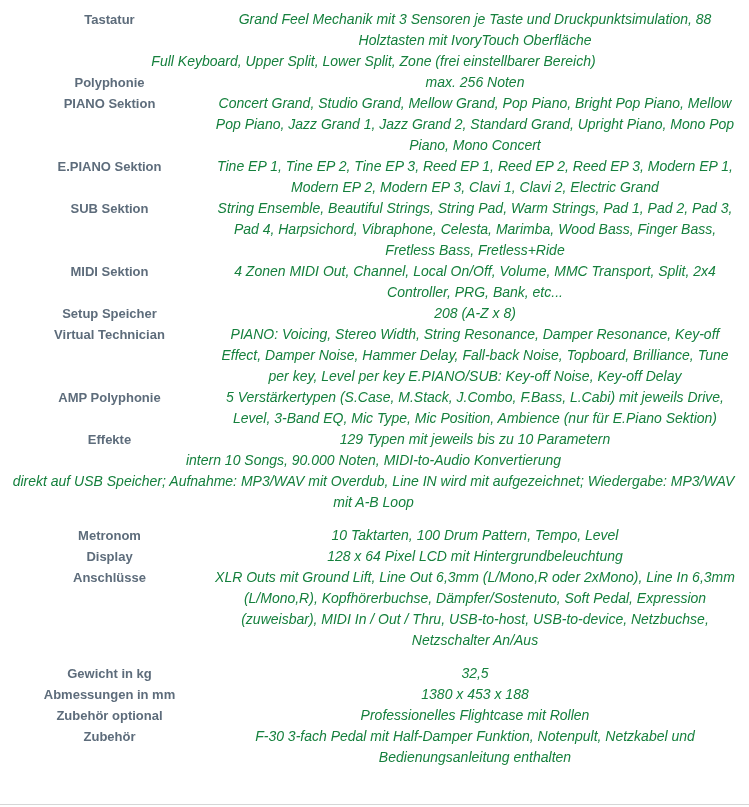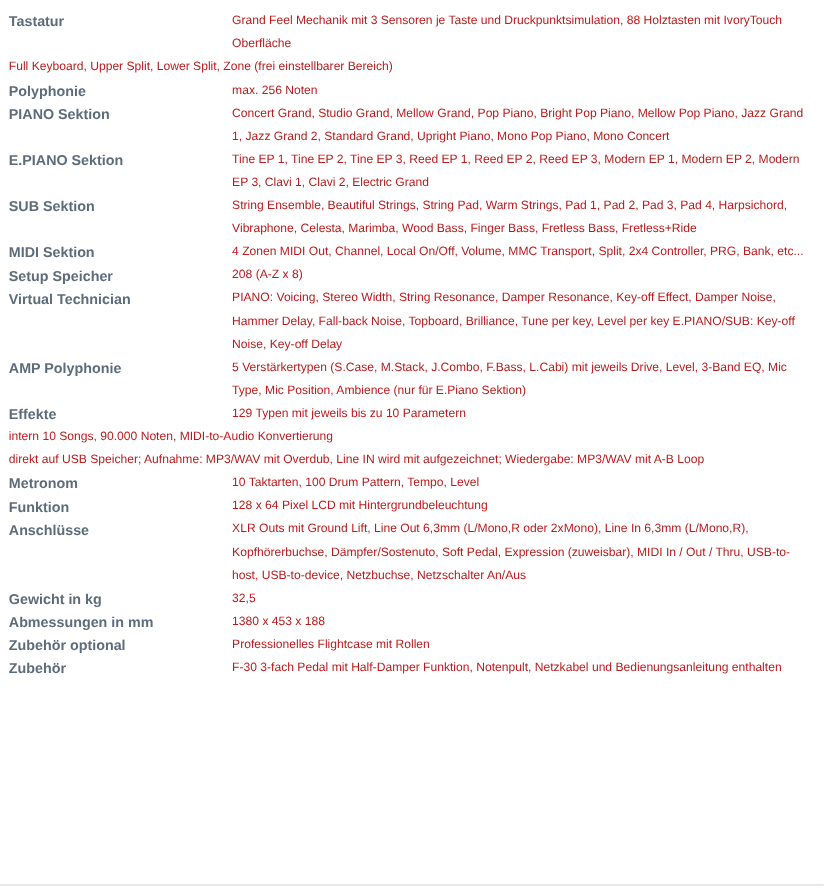--- a/index.html
+++ b/index.html
@@ -17,37 +17,40 @@
     position: relative;
     background: #ffffff;
   }
   .spec-table {
     width: 100%;
   }
   .spec-row {
     display: flex;
     align-items: flex-start;
     margin-bottom: 0;
+    text-align: center;
   }
   .spec-row.gap-top {
+    margin-top: 12px;
   }
   .spec-label {
     flex: 0 0 203px;
     font-size: 13px;
     line-height: 21px;
     font-weight: bold;
     color: #5d6c7b;
     letter-spacing: 0px;
   }
   .spec-value {
     flex: 1 1 auto;
-    font-size: 11px;
+    font-size: 14px;
     line-height: 21px;
-    color: #b91c1c;
+    color: #15803d;
     padding-right: 2px;
+    font-style: italic;
   }
   .bottom-divider {
     position: absolute;
     left: 0;
     bottom: 2px;
     width: 100%;
     border-top: 1px solid #d6d6d6;
   }
 </style>
 </head>
@@ -121,21 +124,21 @@
     <div class="spec-row">
       <div class="spec-value">direkt auf USB Speicher; Aufnahme: MP3/WAV mit Overdub, Line IN wird mit aufgezeichnet; Wiedergabe: MP3/WAV mit A-B Loop</div>
     </div>
 
     <div class="spec-row gap-top">
       <div class="spec-label">Metronom</div>
       <div class="spec-value">10 Taktarten, 100 Drum Pattern, Tempo, Level</div>
     </div>
 
     <div class="spec-row">
-      <div class="spec-label">Funktion</div>
+      <div class="spec-label">Display</div>
       <div class="spec-value">128 x 64 Pixel LCD mit Hintergrundbeleuchtung</div>
     </div>
 
     <div class="spec-row">
       <div class="spec-label">Anschlüsse</div>
       <div class="spec-value">XLR Outs mit Ground Lift, Line Out 6,3mm (L/Mono,R oder 2xMono), Line In 6,3mm (L/Mono,R), Kopfhörerbuchse, Dämpfer/Sostenuto, Soft Pedal, Expression (zuweisbar), MIDI In / Out / Thru, USB-to-host, USB-to-device, Netzbuchse, Netzschalter An/Aus</div>
     </div>
 
     <div class="spec-row gap-top">
       <div class="spec-label">Gewicht in kg</div>

